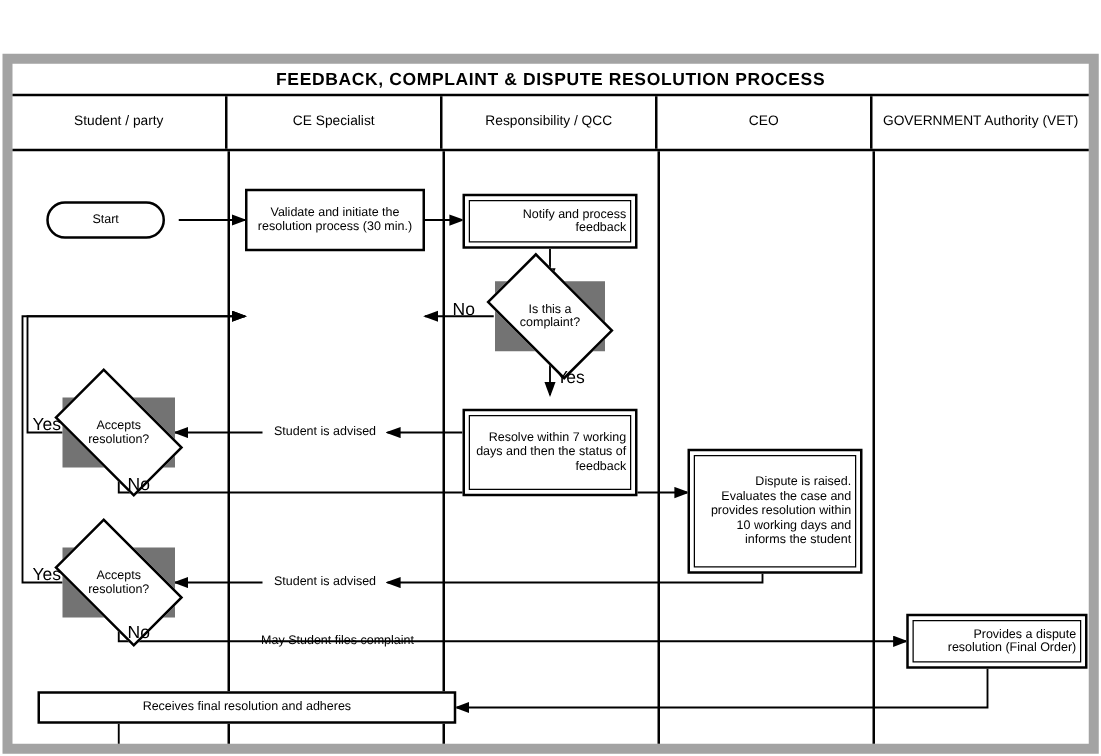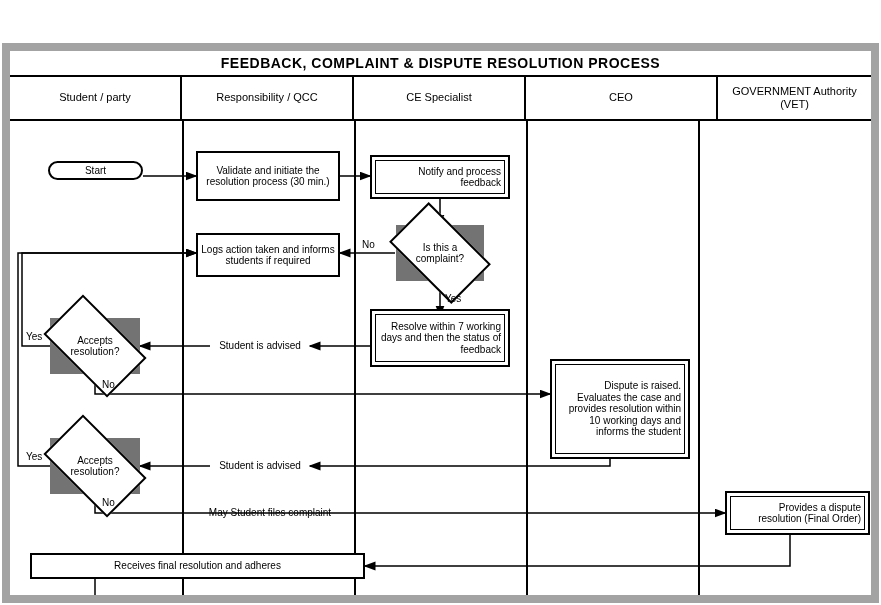--- a/index.html
+++ b/index.html
@@ -13,32 +13,32 @@
   .vline { position: absolute; top: 0; bottom: 0; width: 2px; background: #000; }
   .node { position: absolute; font-size: 10px; text-align: center; display: flex; align-items: center; justify-content: center; line-height: 1.15; padding: 3px; }
   .terminator { border: 2px solid #000; border-radius: 18px; background: #fff; }
   .dbl .inner { position: absolute; inset: 3px; border: 1px solid #000; display: flex; align-items: center; justify-content: center; padding: 3px; line-height: 1.15; text-align: right; }
   .process { border: 2px solid #000; background: #fff; }
   .dbl { border: 2px solid #000; background: #fff; }
   .diamond { background: #737373; }
   .diamond .rot { width: 100%; height: 100%; border: 2px solid #000; transform: rotate(45deg); transform-origin: center; background: #fff; position: absolute; }
   .diamond .dtext { position: relative; z-index: 2; font-size: 10px; line-height: 1.1; }
   svg.arrows { position: absolute; inset: 0; width: 100%; height: 100%; pointer-events: none; }
-  .lbl { position: absolute; font-size: 10px; background: transparent; }
+  .lbl { position: absolute; font-size: 14px; background: transparent; }
 </style>
 </head>
 <body>
 
 <div class="frame">
   <div class="title">FEEDBACK, COMPLAINT &amp; DISPUTE RESOLUTION PROCESS</div>
   <div class="lanes">
     <div class="lane" style="width:172px">Student / party</div>
+    <div class="lane" style="width:172px">CE Specialist</div>
     <div class="lane" style="width:172px">Responsibility / QCC</div>
-    <div class="lane" style="width:172px">CE Specialist</div>
-    <div class="lane" style="width:192px">CEO</div>
+    <div class="lane" style="width:172px">CEO</div>
     <div class="lane" style="flex:1">GOVERNMENT Authority (VET)</div>
   </div>
 
   <div class="body">
 
     <div class="vline" style="left:172px"></div>
     <div class="vline" style="left:344px"></div>
     <div class="vline" style="left:516px"></div>
     <div class="vline" style="left:688px"></div>
 
@@ -73,38 +73,37 @@
 
       <path d="M40 345 L8 345 L8 132 L186 132" stroke="#000" stroke-width="1.5" fill="none" marker-end="url(#ah)"></path>
 
       <path d="M85 373 L85 392 L715 392" stroke="#000" stroke-width="1.5" fill="none" marker-end="url(#ah)"></path>
 
       <path d="M780 413 L780 445 L355 445" stroke="#000" stroke-width="1.5" fill="none" marker-end="url(#ah)"></path>
 
       <path d="M85 458 L85 475 L60 475 L60 490" stroke="#000" stroke-width="1.5" fill="none" marker-end="url(#ah)"></path>
     </svg>
 
-    <div class="node terminator" style="left:38px; top:40px; width:95px; height:19px">Start</div>
+    <div class="node terminator" style="left:27px; top:40px; width:95px; height:30px">Start</div>
 
     <div class="node process" style="left:186px; top:30px; width:144px; height:50px">Validate and initiate the resolution process (30 min.)</div>
 
     <div class="node dbl" style="left:360px; top:34px; width:140px; height:44px">
       <div class="inner">Notify and process feedback</div>
     </div>
 
     <div class="node diamond" style="left:386px; top:104px; width:88px; height:56px">
       <div class="rot"></div>
       <div class="dtext">Is this a complaint?</div>
     </div>
     <div class="lbl" style="left:352px; top:118px">No</div>
     <div class="lbl" style="left:435px; top:172px">Yes</div>
 
-    <div class="node process" style="left:186px; top:112px; width:144px; height:44px">Logs action taken and informs students if required</div>
 
-    <div class="node dbl" style="left:360px; top:188px; width:140px; height:58px">
+    <div class="node dbl" style="left:360px; top:206px; width:140px; height:70px">
       <div class="inner">Resolve within 7 working days and then the status of feedback</div>
     </div>
 
     <div class="node" style="left:200px; top:218px; width:100px; height:14px">Student is advised</div>
 
     <div class="node diamond" style="left:40px; top:197px; width:90px; height:56px">
       <div class="rot"></div>
       <div class="dtext">Accepts resolution?</div>
     </div>
     <div class="lbl" style="left:16px; top:210px">Yes</div>

